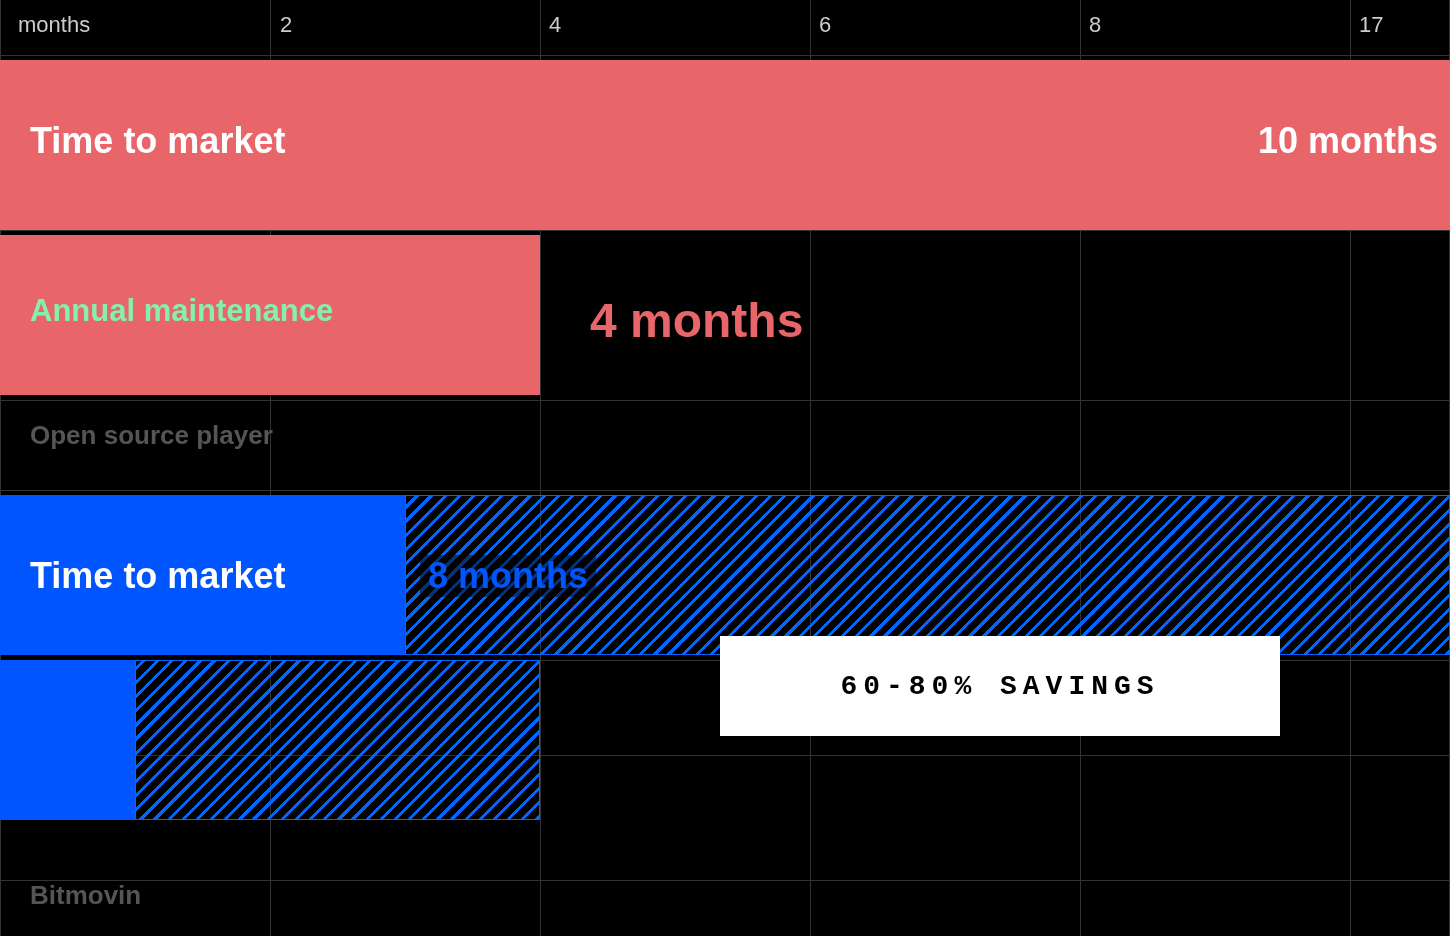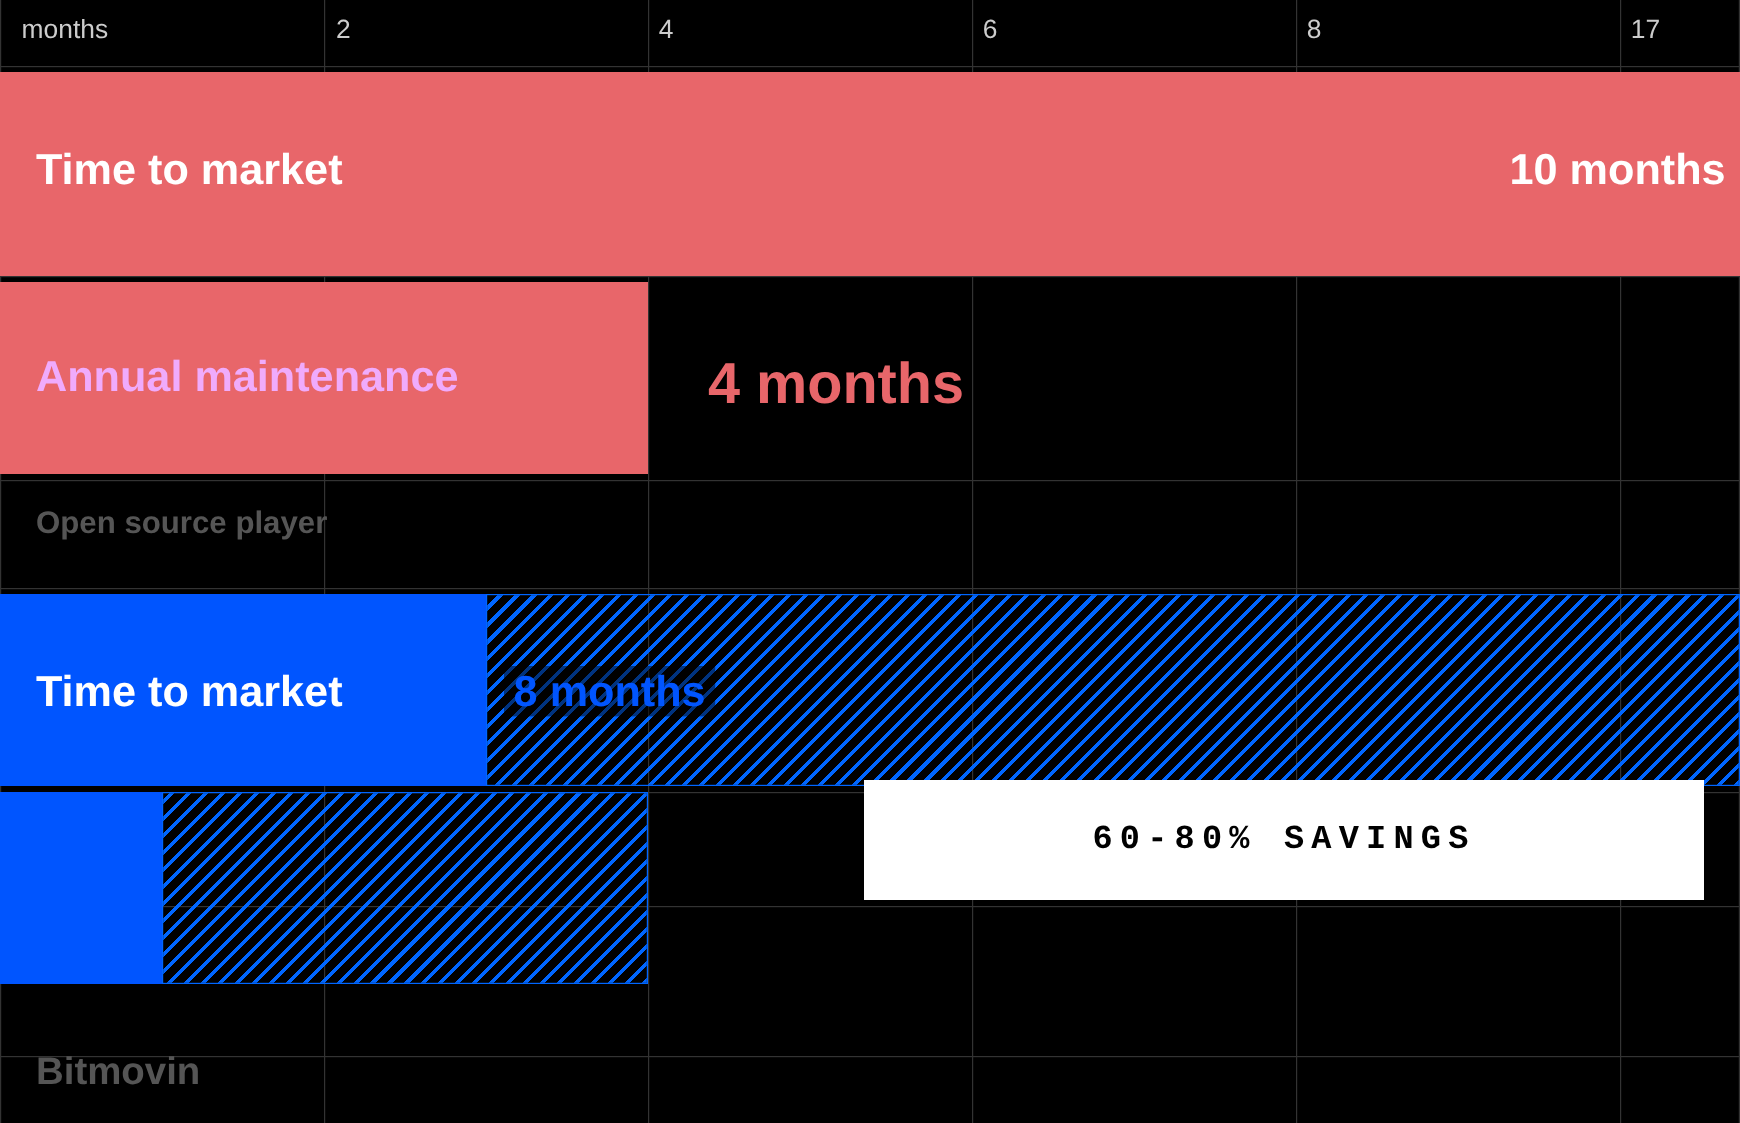--- a/index.html
+++ b/index.html
@@ -63,21 +63,21 @@
     .section-label {
       position: absolute;
       color: #555;
       font-size: 26px;
       font-weight: 600;
     }
 
     .bitmovin-label {
       position: absolute;
       color: #555;
-      font-size: 32px;
+      font-size: 26px;
       font-weight: 600;
     }
 
     
     .hatched {
       background-image: repeating-linear-gradient(
         -45deg,
         #0066ff 0px,
         #0066ff 3px,
         transparent 3px,
@@ -137,38 +137,38 @@
   <div class="section-divider" style="top: 755px;"></div>
   <div class="section-divider" style="top: 880px;"></div>
 
   <div class="bar" style="top: 60px; left: 0px; width: 1450px; height: 170px; background: #e8666a;">
   </div>
   <span style="position: absolute; top: 120px; left: 30px; color: #fff; font-size: 36px; font-weight: 700;">Time to market</span>
   <span style="position: absolute; top: 120px; right: 12px; color: #fff; font-size: 36px; font-weight: 700;">10 months</span>
 
   <div class="bar" style="top: 235px; left: 0px; width: 540px; height: 160px; background: #e8666a;">
   </div>
-  <span style="position: absolute; top: 293px; left: 30px; color: #f0abfc; font-size: 36px; font-weight: 700;">Annual maintenance</span>
+  <span style="position: absolute; top: 293px; left: 30px; color: #86efac; font-size: 31px; font-weight: 700;">Annual maintenance</span>
   <span style="position: absolute; top: 293px; left: 590px; color: #e8666a; font-size: 48px; font-weight: 700;">4 months</span>
 
   <span class="section-label" style="top: 420px; left: 30px;">Open source player</span>
 
   <div class="bar" style="top: 495px; left: 0px; width: 405px; height: 160px; background: #0055ff;">
   </div>
 
   <div class="bar hatched" style="top: 495px; left: 405px; width: 1045px; height: 160px;">
   </div>
   <span style="position: absolute; top: 555px; left: 30px; color: #fff; font-size: 36px; font-weight: 700;">Time to market</span>
   <span style="position: absolute; top: 555px; left: 420px; color: #0055ff; font-size: 36px; font-weight: 700; background: rgba(0,0,0,0.5); padding: 0 8px;">8 months</span>
 
   <div class="bar" style="top: 660px; left: 0px; width: 135px; height: 160px; background: #0055ff;">
   </div>
 
   <div class="bar hatched" style="top: 660px; left: 135px; width: 405px; height: 160px;">
   </div>
 
-  <div class="savings-box" style="top: 650px; left: 720px; width: 700px; height: 100px;">
+  <div class="savings-box" style="top: 636px; left: 720px; width: 560px; height: 100px;">
     <span class="savings-text">60-80% SAVINGS</span>
   </div>
 
   <span class="bitmovin-label" style="bottom: 25px; left: 30px;">Bitmovin</span>
 
 </div>
 
 </body></html>

